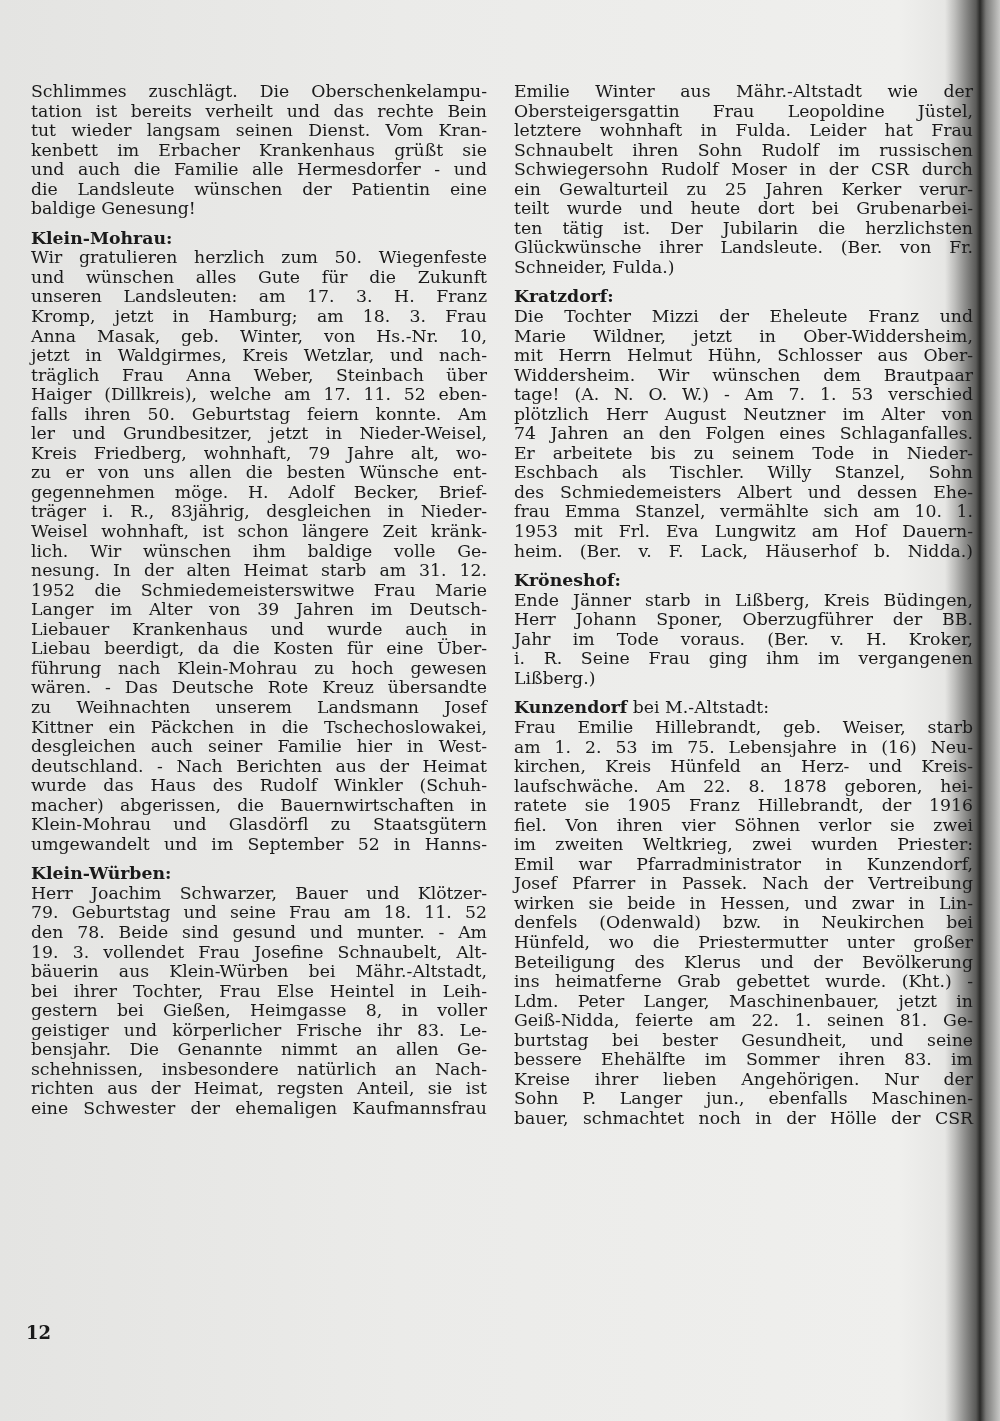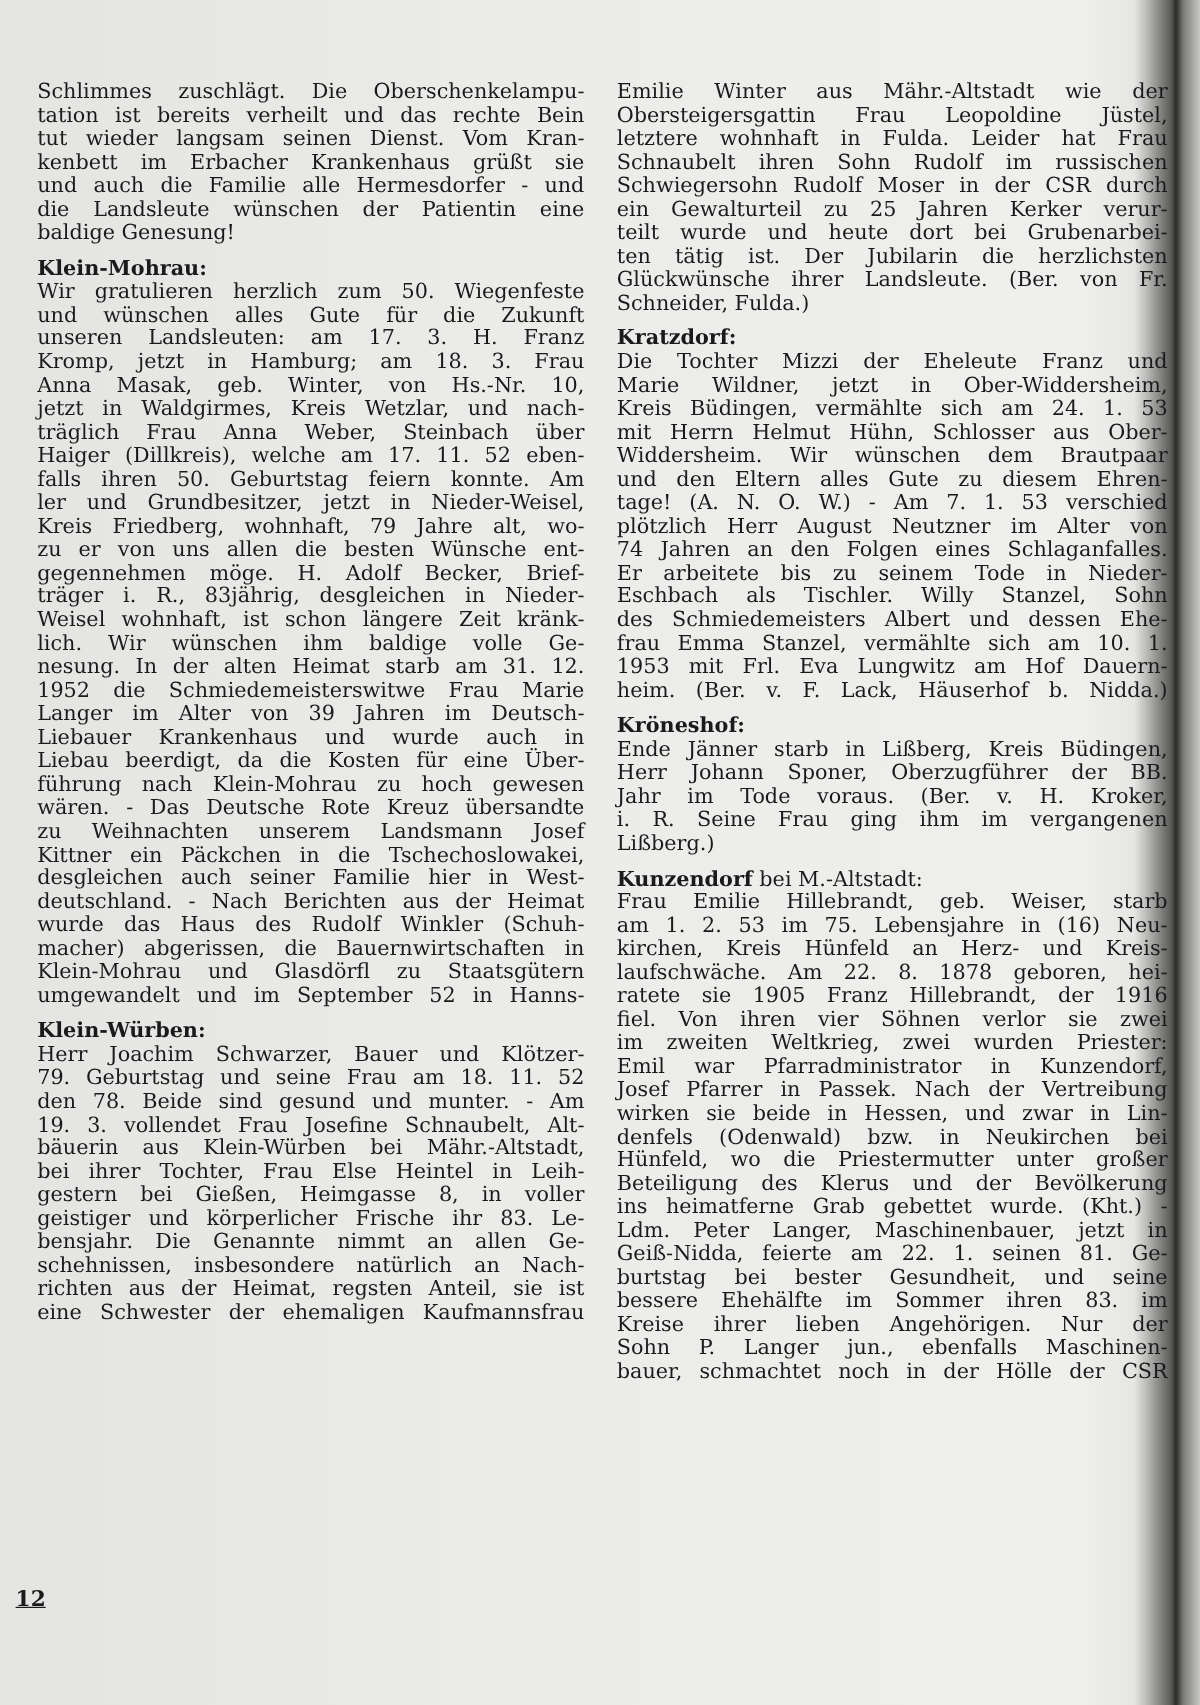--- a/index.html
+++ b/index.html
@@ -6,41 +6,41 @@
   body {
     width: 1000px; height: 1421px; overflow: hidden;
     background: #e9e9e7;
     position: relative;
   }
   .page {
     position: absolute; left: 0; top: 0; width: 1000px; height: 1421px;
     background: linear-gradient(90deg, #e4e4e2 0%, #ebebe9 40%, #efefed 90%, #e6e6e4 94.5%, #bdbdbb 95.5%, #8d8d8b 96.5%, #5a5a58 97.6%, #2a2a28 98%, #7a7a78 98.6%, #c8c8c6 100%);
   }
   .col {
-    position: absolute; top: 68px;
+    position: absolute; top: 82px;
     font-family: "DejaVu Serif", "Liberation Serif", serif;
     font-size: 17.3px; line-height: 19.55px; color: #1a1a1a;
     text-align: justify; hyphens: manual;
   }
   .col.left { left: 31px; width: 456px; }
   .col.right { left: 514px; width: 459px; }
   .line {
     display: block; white-space: nowrap; text-align: justify;
     text-align-last: justify; height: 19.55px; overflow: visible;
   }
   .line.last { text-align-last: left; }
   .heading {
     display: block; font-weight: bold; margin-top: 10px;
     white-space: nowrap; height: 19.55px;
   }
   .heading .normal { font-weight: normal; }
   .page-number {
-    position: absolute; left: 13px; top: 1322px;
+    position: absolute; left: 26px; top: 1322px;
     font-family: "DejaVu Serif", "Liberation Serif", serif;
-    font-weight: bold; font-size: 18px; color: #1a1a1a; text-decoration: underline;
+    font-weight: bold; font-size: 18px; color: #1a1a1a;
   }
 </style>
 </head>
 <body>
 
 <div class="page">
 
   <div class="col left">
     <div>
       <span class="line">Schlimmes zuschlägt. Die Oberschenkelampu-</span>
@@ -115,24 +115,22 @@
       <span class="line">teilt wurde und heute dort bei Grubenarbei-</span>
       <span class="line">ten tätig ist. Der Jubilarin die herzlichsten</span>
       <span class="line">Glückwünsche ihrer Landsleute. (Ber. von Fr.</span>
       <span class="line last">Schneider, Fulda.)</span>
     </div>
 
     <div>
       <span class="heading">Kratzdorf:</span>
       <span class="line">Die Tochter Mizzi der Eheleute Franz und</span>
       <span class="line">Marie Wildner, jetzt in Ober-Widdersheim,</span>
-      <span class="line">Kreis Büdingen, vermählte sich am 24. 1. 53</span>
       <span class="line">mit Herrn Helmut Hühn, Schlosser aus Ober-</span>
       <span class="line">Widdersheim. Wir wünschen dem Brautpaar</span>
-      <span class="line">und den Eltern alles Gute zu diesem Ehren-</span>
       <span class="line">tage! (A. N. O. W.) - Am 7. 1. 53 verschied</span>
       <span class="line">plötzlich Herr August Neutzner im Alter von</span>
       <span class="line">74 Jahren an den Folgen eines Schlaganfalles.</span>
       <span class="line">Er arbeitete bis zu seinem Tode in Nieder-</span>
       <span class="line">Eschbach als Tischler. Willy Stanzel, Sohn</span>
       <span class="line">des Schmiedemeisters Albert und dessen Ehe-</span>
       <span class="line">frau Emma Stanzel, vermählte sich am 10. 1.</span>
       <span class="line">1953 mit Frl. Eva Lungwitz am Hof Dauern-</span>
       <span class="line">heim. (Ber. v. F. Lack, Häuserhof b. Nidda.)</span>
     </div>

